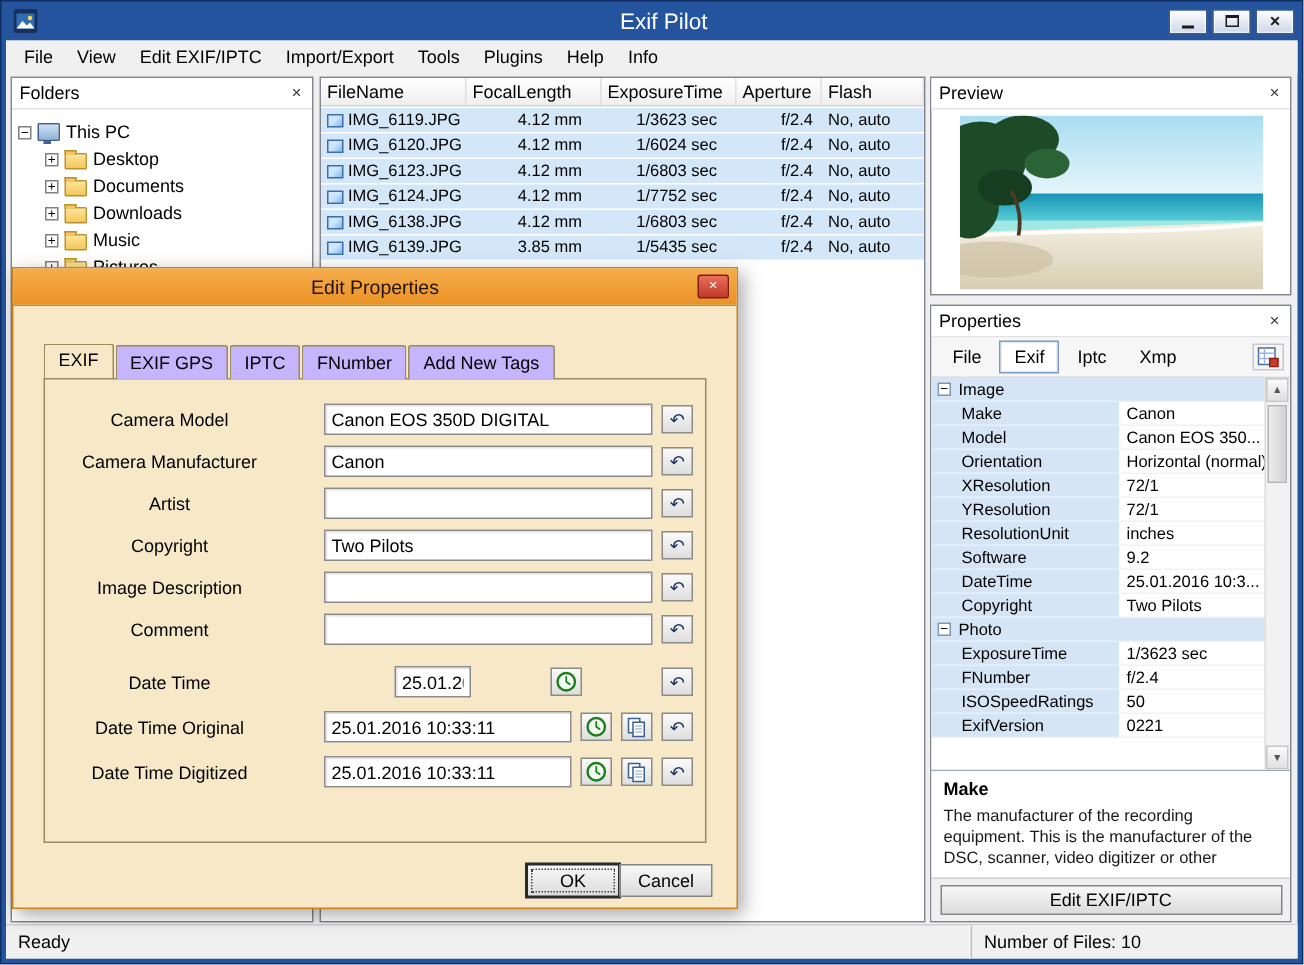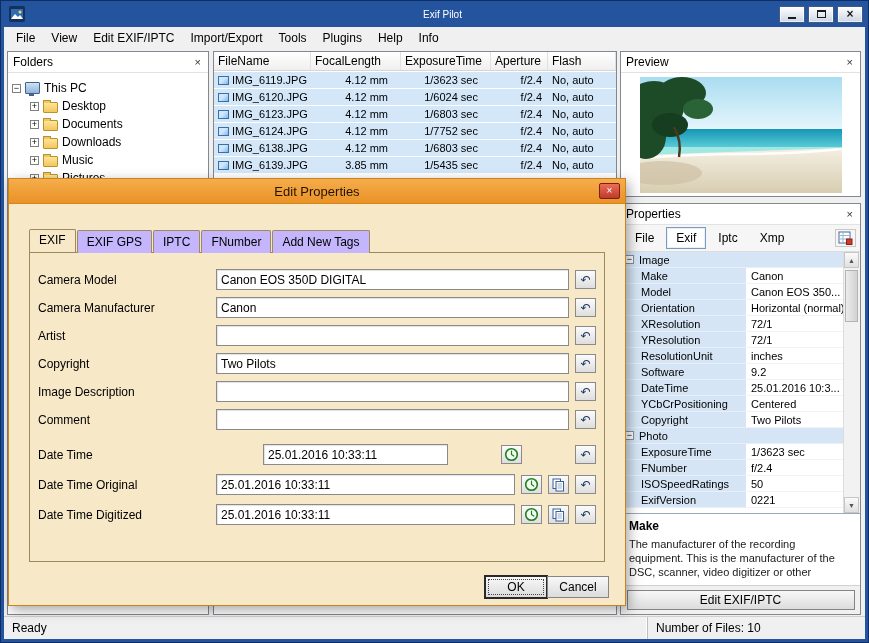--- a/index.html
+++ b/index.html
@@ -1,21 +1,21 @@
 <!DOCTYPE html>
 <html><head>
 <meta charset="utf-8">
 <style>
   html,body{margin:0;padding:0;background:#fff;}
   body{width:869px;height:643px;position:relative;font-family:"Liberation Sans",sans-serif;color:#000;}
   .window{position:absolute;left:0;top:0;width:869px;height:643px;background:#24549e;border:1px solid #0e2d63;box-sizing:border-box;padding:0 3px 3px;}
   
   .titlebar{height:26px;display:flex;align-items:center;position:relative;}
   .app-icon{width:16px;height:16px;margin-left:5px;flex:none;z-index:2;}
-  .title-text{position:absolute;left:16px;right:0;text-align:center;color:#fff;font-size:10px;}
+  .title-text{position:absolute;left:16px;right:0;text-align:center;color:#fff;font-size:15px;}
   .winbtns{margin-left:auto;display:flex;gap:3px;margin-right:2px;position:relative;z-index:2;}
   .winbtn{width:26px;height:17px;background:linear-gradient(#fefefe,#ccd6e6);border:1px solid #3f5a85;box-shadow:inset 0 0 0 1px rgba(255,255,255,.6);display:flex;align-items:center;justify-content:center;padding:0;}
   .glyph-min{width:8px;height:2px;background:#1a1a1a;margin-top:8px;}
   .glyph-max{width:9px;height:8px;border:1px solid #1a1a1a;border-top-width:2px;box-sizing:border-box;}
   .glyph-close{font-size:12px;font-weight:bold;color:#1a1a1a;line-height:1;}
   
   .client{position:relative;width:100%;height:612px;background:#f0f0f0;}
   .menubar{display:flex;align-items:center;height:22px;font-size:12px;background:#f0f0f0;padding-left:4px;}
   .menu-item{padding:2px 8px;}
   
@@ -65,31 +65,31 @@
   .pdesc-title{font-weight:bold;font-size:12px;margin-bottom:4px;}
   .pdesc-text{font-size:11px;line-height:14px;color:#1a1a1a;}
   .pbtnrow{height:28px;flex:none;display:flex;align-items:center;justify-content:center;background:#f0f0f0;border-top:1px solid #d2d2d2;}
   .btn{min-width:62px;height:22px;background:linear-gradient(#f8f8f8,#dcdcdc);border:1px solid #858585;font-family:"Liberation Sans",sans-serif;font-size:12px;padding:0 10px;}
   .editbtn{width:228px;height:20px;}
   
   .statusbar{position:absolute;left:0;right:0;bottom:0;height:22px;background:#f0f0f0;border-top:1px solid #cfcfcf;font-size:12px;display:flex;align-items:center;}
   .status-left{padding-left:8px;}
   .status-right{position:absolute;right:0;top:0;bottom:0;width:218px;border-left:1px solid #bdbdbd;box-shadow:-1px 0 0 #fff;display:flex;align-items:center;padding-left:8px;box-sizing:border-box;}
   
-  .dialog{position:absolute;left:4px;top:151px;width:618px;height:428px;background:#f7e9c8;border:1px solid #c9821e;box-shadow:3px 4px 12px rgba(0,0,0,.35);box-sizing:border-box;z-index:10;}
+  .dialog{position:absolute;left:4px;top:151px;width:484px;height:428px;background:#f7e9c8;border:1px solid #c9821e;box-shadow:3px 4px 12px rgba(0,0,0,.35);box-sizing:border-box;z-index:10;}
   .dhead{height:24px;background:linear-gradient(#f5ad4b,#ea9226);display:flex;align-items:center;justify-content:center;position:relative;font-size:13px;color:#241300;border-bottom:1px solid #d3871c;}
   .dclose{position:absolute;right:5px;top:4px;width:21px;height:16px;background:linear-gradient(#ea6d5a,#c03a28);border:1px solid #7e1e12;color:#fff;font-size:10px;line-height:1;display:flex;align-items:center;justify-content:center;border-radius:2px;padding:0;}
   .dtabs{display:flex;margin:25px 0 0 20px;position:relative;z-index:2;font-size:12px;}
   .dtab{padding:3px 9px 3px;border:1px solid #9b8a60;border-bottom:none;background:#c4b5fd;margin-right:1px;border-radius:2px 2px 0 0;position:relative;top:1px;font-family:"Liberation Sans",sans-serif;font-size:12px;}
   .dtab.active{background:#f7e9c8;padding-bottom:5px;top:0;}
   .dbody{margin:0 20px;border:1px solid #9b8a60;height:310px;padding:16px 8px 0;box-sizing:border-box;background:#f7e9c8;position:relative;z-index:1;}
   .frow{display:flex;align-items:center;margin-bottom:7px;}
   .frow.date{margin-bottom:9px;}
   .frow.first-date{margin-top:14px;gap:47px;}
-  .flabel{width:150px;flex:none;text-align:left;margin-right:28px;font-size:12px;}
+  .flabel{width:150px;flex:none;text-align:center;margin-right:28px;font-size:12px;}
   .ftext{flex:1;height:19px;border:1px solid #8a8a8a;background:#fff;font-family:"Liberation Sans",sans-serif;font-size:12px;padding:0 4px;box-shadow:inset 1px 1px 1px rgba(0,0,0,.12);min-width:0;}
   .mini{width:21px;height:19px;margin-left:6px;flex:none;display:flex;align-items:center;justify-content:center;background:linear-gradient(#fbfbfb,#dedede);border:1px solid #8a8a8a;padding:0;}
   .undo-glyph{font-size:12px;color:#16335c;line-height:1;}
   .dlg-actions{position:absolute;right:16px;bottom:7px;display:flex;}
   .btn.default{border-color:#2a2a2a;box-shadow:0 0 0 1px #2a2a2a;outline:1px dotted #444;outline-offset:-4px;}
 </style>
 </head>
 <body>
 
 <div class="window">
@@ -329,24 +329,20 @@
             </div>
           <div class="prow">
               <span class="pname">Software</span>
               <span class="pval">9.2</span>
             </div>
           <div class="prow">
               <span class="pname">DateTime</span>
               <span class="pval">25.01.2016 10:3...</span>
             </div>
           <div class="prow">
-              <span class="pname">YCbCrPositioning</span>
-              <span class="pval">Centered</span>
-            </div>
-          <div class="prow">
               <span class="pname">Copyright</span>
               <span class="pval">Two Pilots</span>
             </div>
           <div class="prow group">
               <span class="pname">
                 <span class="gbox">−</span>
                 <span>Photo</span>
               </span>
             </div>
           <div class="prow">

